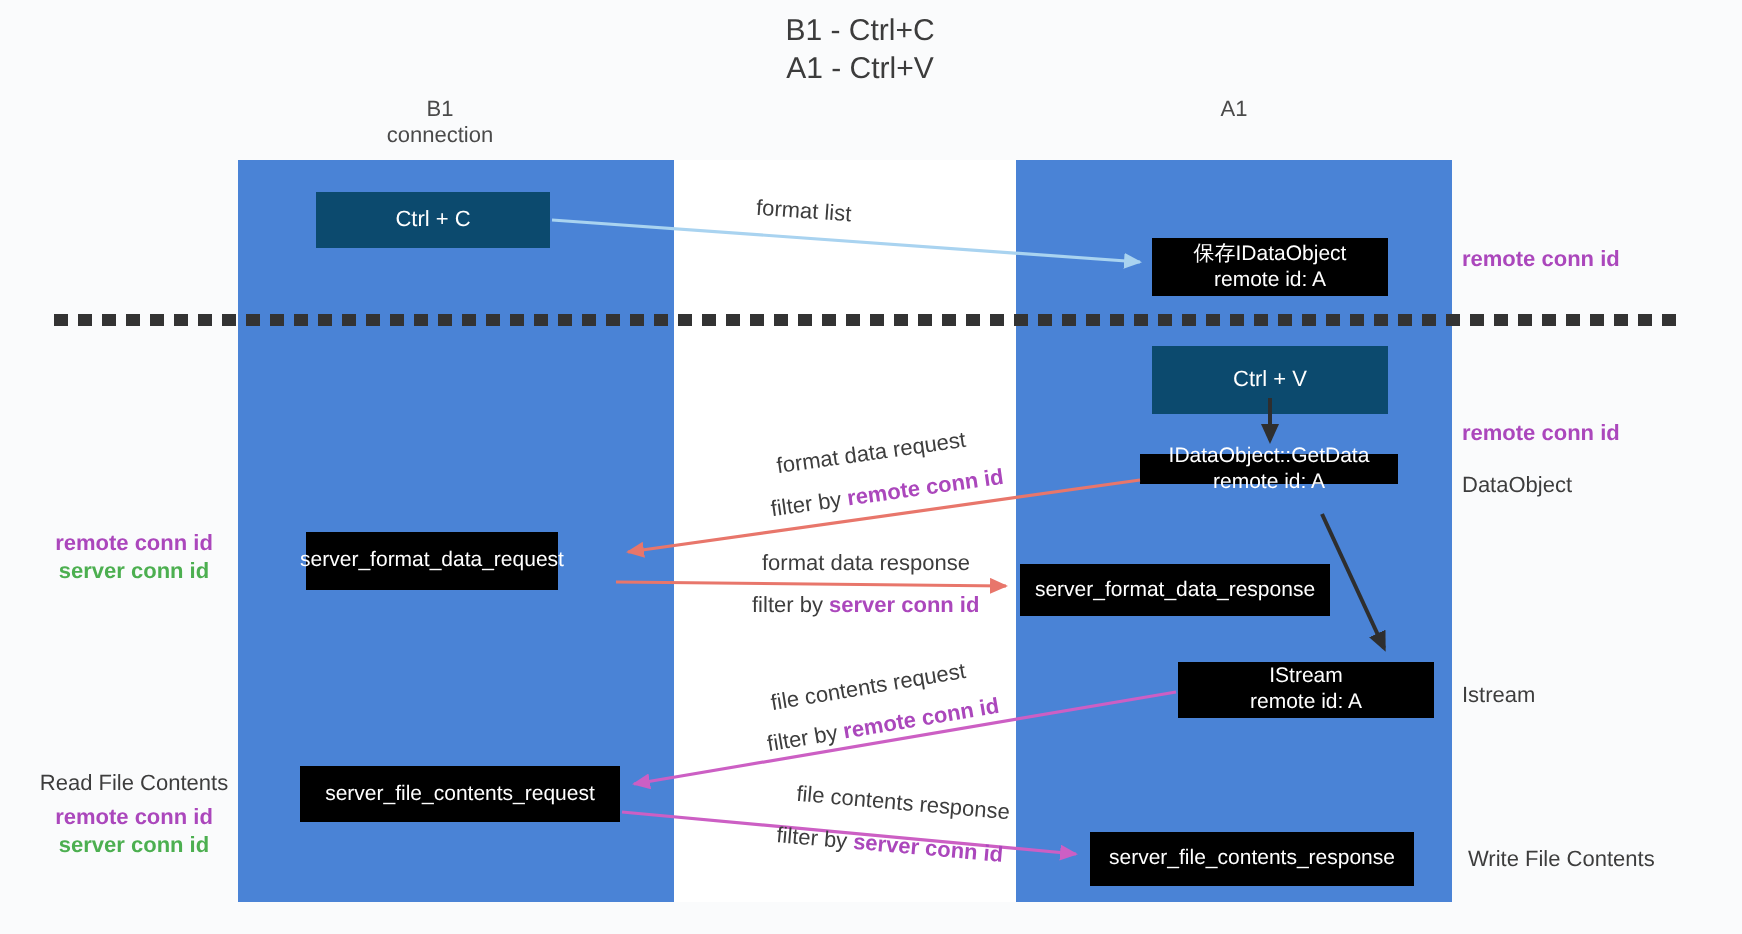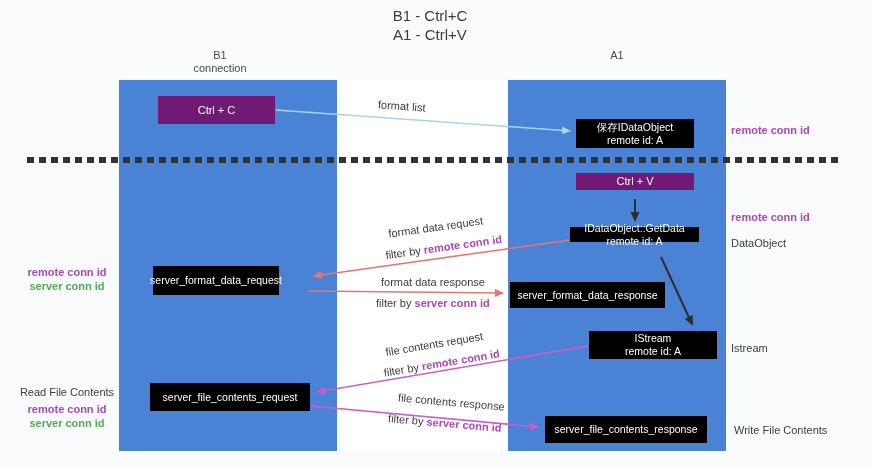--- a/index.html
+++ b/index.html
@@ -12,21 +12,21 @@
   .title{left:305px;top:6px;width:250px;text-align:center;
     font-size:15px;line-height:19px;color:#3c3c3c;}
   .lane-header{top:49px;width:144px;text-align:center;
     font-size:11px;line-height:13px;color:#4a4a4a;}
   .lane{top:80px;width:218px;height:371px;background:#4a83d6;}
   .gap-strip{left:337px;top:80px;width:171px;height:371px;background:#ffffff;}
   .separator{left:27px;top:157px;width:811px;height:6px;
     background:repeating-linear-gradient(90deg,#333 0 7px,transparent 7px 12px);}
   .box{display:flex;align-items:center;justify-content:center;flex-direction:column;
     color:#fff;font-size:10.5px;line-height:13px;text-align:center;white-space:nowrap;}
-  .box.green{background:#701a75;font-size:11px;}
+  .box.green{background:#0c4a6e;font-size:11px;}
   .box.orange{background:#000000;}
   .flabel{font-size:11px;color:#3d3d3d;white-space:nowrap;transform-origin:center;}
   .annot{font-size:11px;white-space:nowrap;color:#3d3d3d;}
   .annot-left{left:12px;width:110px;text-align:center;}
   .purple{color:#ab47bc;font-weight:bold;}
   .greentx{color:#4caf50;font-weight:bold;}
   svg.arrows{left:0;top:0;pointer-events:none;}
 </style>
 </head>
 <body>
@@ -54,21 +54,21 @@
 
   <div class="abs box green" style="left:158px;top:96px;width:117px;height:28px;">
     <div>Ctrl + C</div>
   </div>
 
   <div class="abs box orange" style="left:576px;top:119px;width:118px;height:29px;">
     <div>保存IDataObject</div>
     <div>remote id: A</div>
   </div>
 
-  <div class="abs box green" style="left:576px;top:173px;width:118px;height:17px;">
+  <div class="abs box green" style="left:576px;top:173px;width:118px;height:34px;">
     <div>Ctrl + V</div>
   </div>
 
   <div class="abs box orange" style="left:570px;top:227px;width:129px;height:15px;">
     <div>IDataObject::GetData</div>
     <div>remote id: A</div>
   </div>
 
   <div class="abs box orange" style="left:153px;top:266px;width:126px;height:29px;">
     <div>server_format_data_request</div>

